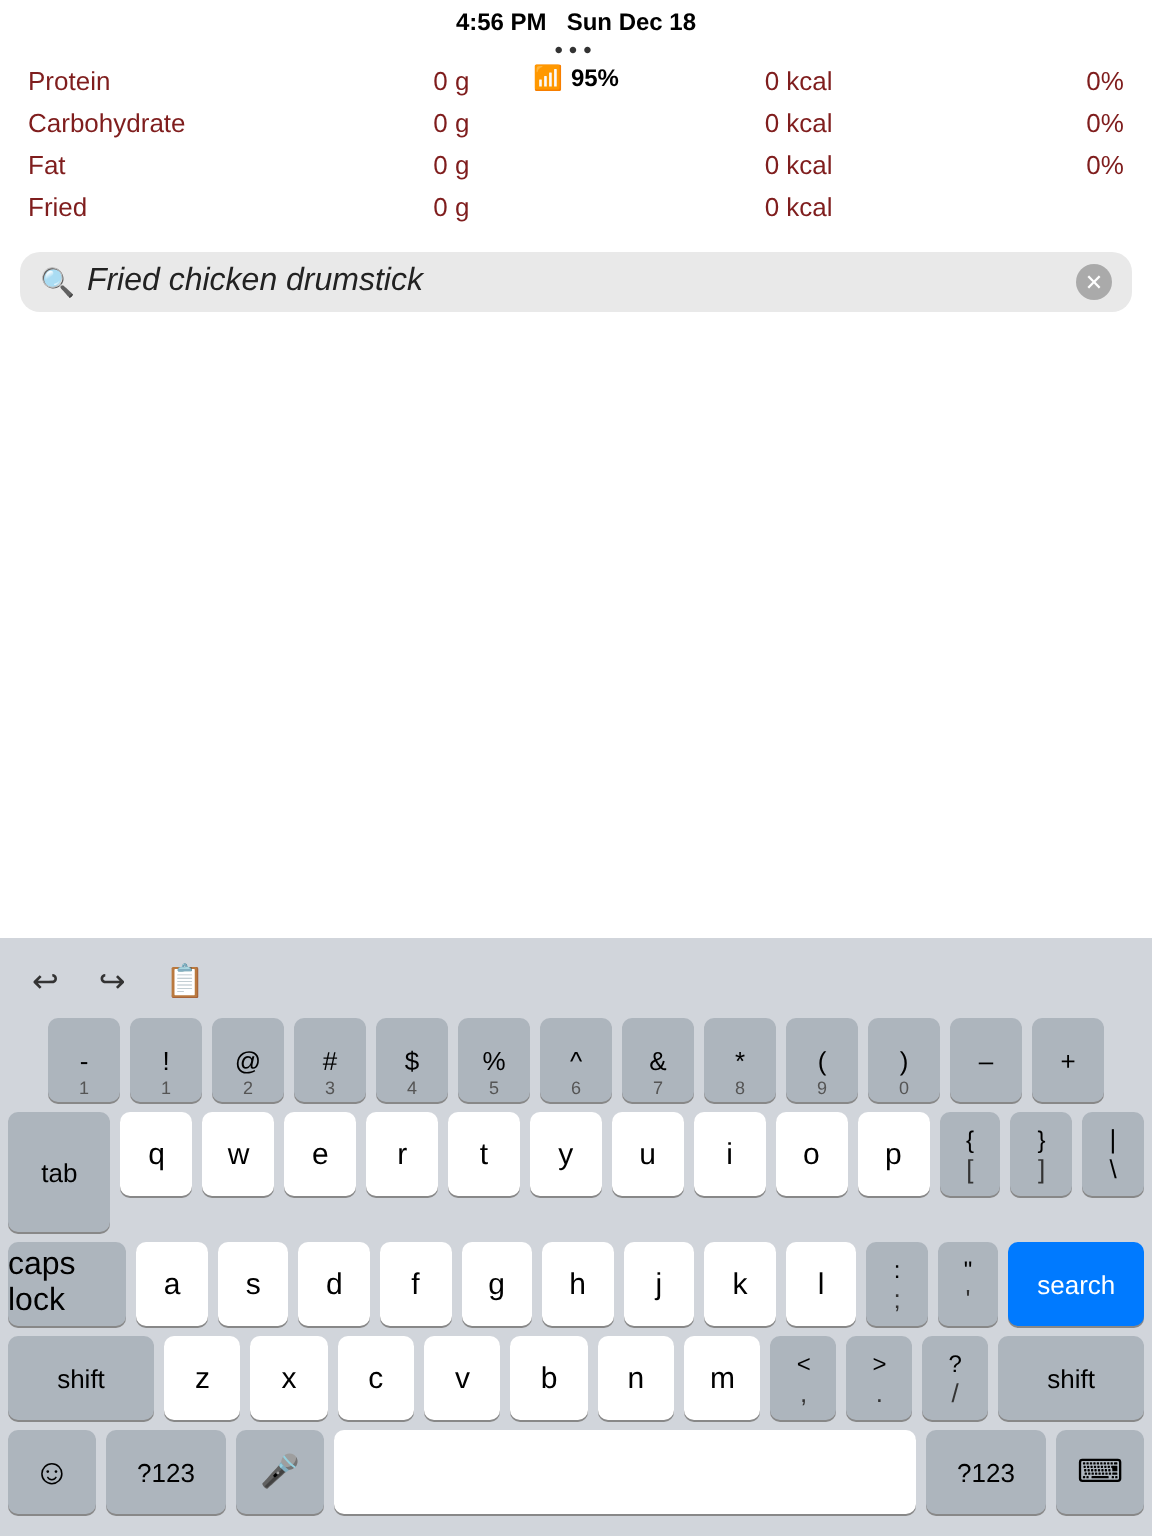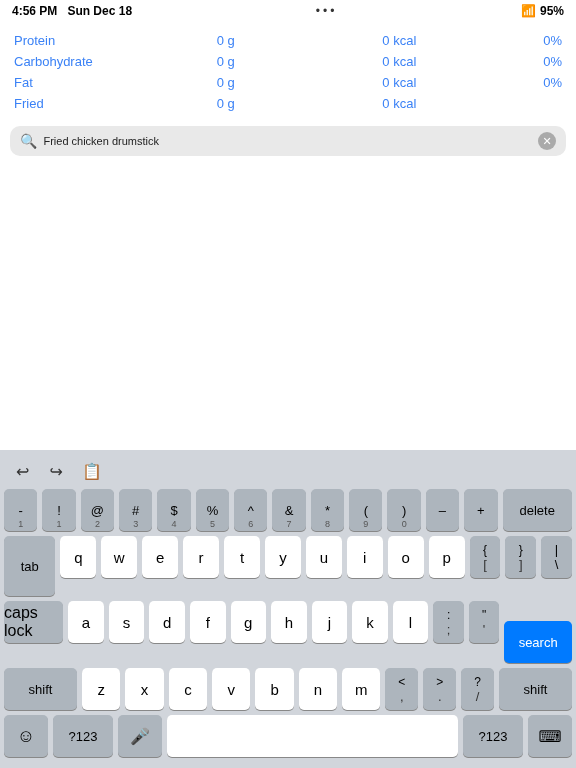--- a/index.html
+++ b/index.html
@@ -14,39 +14,40 @@
 
     
     .status-bar {
       display: flex;
       justify-content: space-between;
       align-items: center;
       padding: 4px 12px;
       font-size: 12px;
       font-weight: 500;
       height: 22px;
+      flex-direction: column;
     }
     .status-bar-left { font-size: 12px; font-weight: 600; }
     .status-bar-center { font-size: 12px; color: #333; letter-spacing: 2px; }
     .status-bar-right { display: flex; align-items: center; gap: 4px; font-size: 12px; font-weight: 600; }
 
     
     .three-dots { letter-spacing: 3px; }
 
     
     .nutrition-table {
       padding: 8px 14px 4px 14px;
     }
     .nutrition-row {
       display: flex;
       align-items: center;
       justify-content: space-between;
       padding: 3px 0;
       font-size: 13px;
-      color: #3b82f6;
+      color: #7f1d1d;
     }
     .nutrition-row .col-name { flex: 0 0 120px; }
     .nutrition-row .col-grams { flex: 0 0 60px; text-align: left; }
     .nutrition-row .col-kcal { flex: 0 0 80px; text-align: center; }
     .nutrition-row .col-pct { flex: 0 0 40px; text-align: right; }
 
     
     .search-bar-container {
       margin: 8px 10px 6px 10px;
       display: flex;
@@ -55,25 +56,26 @@
       border-radius: 10px;
       padding: 6px 10px;
       gap: 6px;
     }
     .search-icon-wrap {
       color: #8e8e93;
       font-size: 14px;
     }
     .search-input-display {
       flex: 1;
-      font-size: 11px;
+      font-size: 16px;
       color: #222;
       background: transparent;
       border: none;
       outline: none;
+      font-style: italic;
     }
     .search-clear {
       width: 18px;
       height: 18px;
       border-radius: 50%;
       background: #aaa;
       display: flex;
       align-items: center;
       justify-content: center;
       color: #fff;
@@ -142,21 +144,20 @@
     }
 
     .key-modifier {
       background: #adb5bd;
       color: #000;
     }
 
     .key-blue {
       background: #007AFF;
       color: #fff;
-      margin-top: 20px;
     }
 
     
     .key-sm { width: 36px; height: 42px; font-size: 13px; }
     .key-md { width: 42px; height: 42px; }
     .key-tab { width: 60px; height: 60px; font-size: 13px; }
     .key-caps { width: 70px; height: 42px; font-size: 16px; }
     .key-shift { width: 80px; height: 42px; font-size: 13px; }
     .key-shift-right { width: 80px; height: 42px; font-size: 13px; }
     .key-delete { width: 75px; height: 42px; font-size: 13px; }
@@ -290,21 +291,20 @@
     <div class="key key-sm key-modifier">
         <span>)</span>
         <span class="key-sub">0</span>
       </div>
     <div class="key key-sm key-modifier">
         <span>–</span>
       </div>
     <div class="key key-sm key-modifier">
         <span>+</span>
       </div>
-    <div class="key key-delete key-modifier">delete</div>
   </div>
 
   <div class="key-row">
     <div class="key key-tab key-modifier">tab</div>
     <div class="key key-md">q</div>
     <div class="key key-md">w</div>
     <div class="key key-md">e</div>
     <div class="key key-md">r</div>
     <div class="key key-md">t</div>
     <div class="key key-md">y</div>

